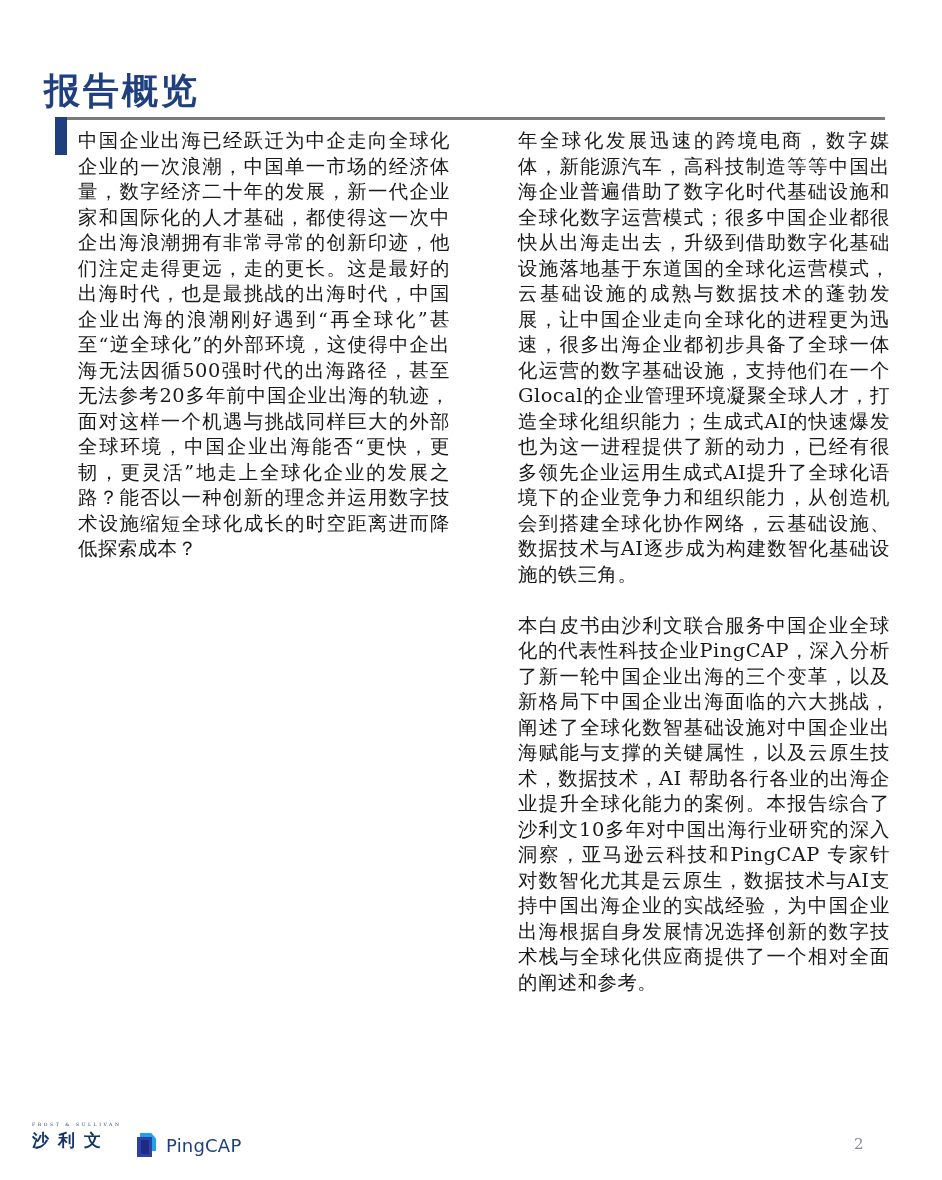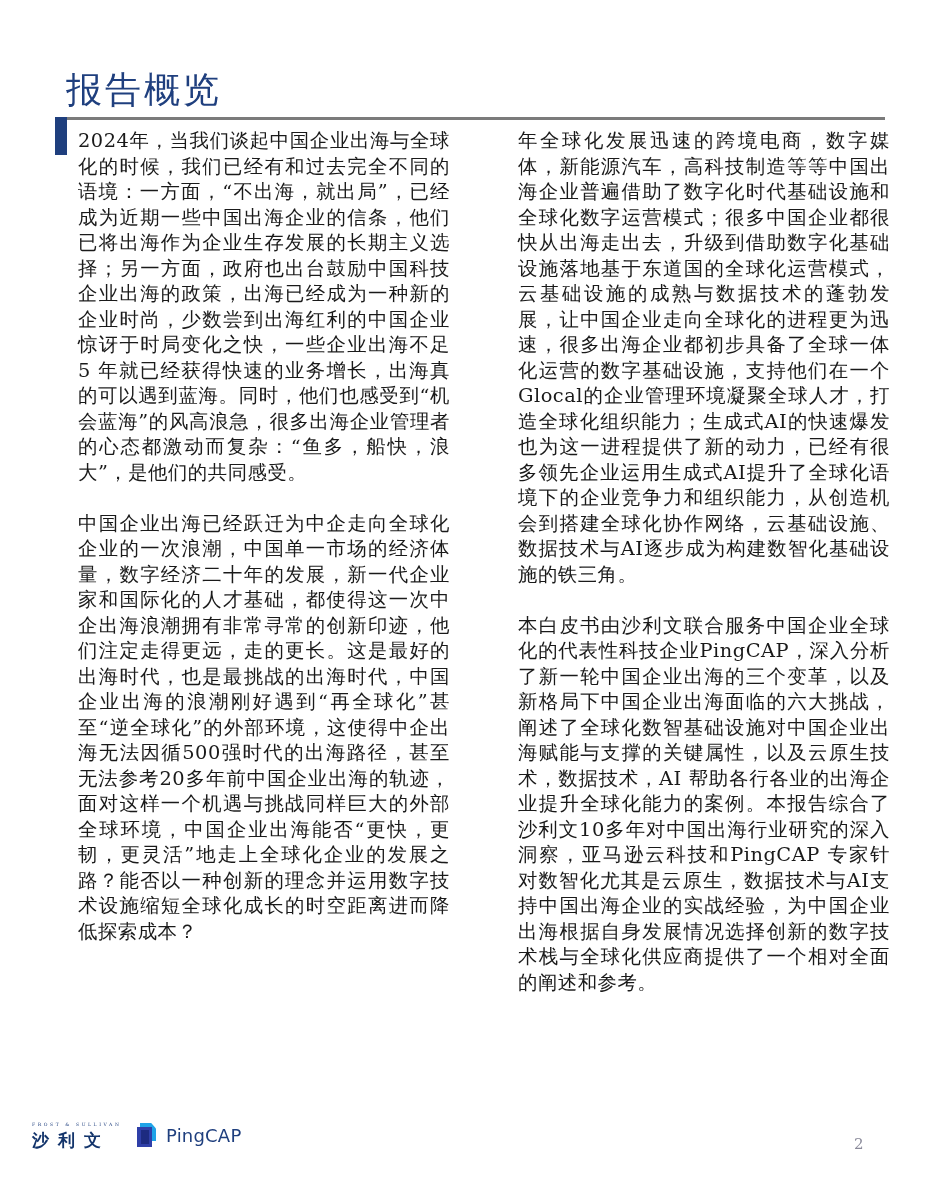--- a/index.html
+++ b/index.html
@@ -2,22 +2,22 @@
 <html><head>
 <meta charset="utf-8">
 <style>
   html, body { margin: 0; padding: 0; background: #ffffff; }
   body {
     width: 942px; height: 1180px; position: relative; overflow: hidden;
     font-family: "DejaVu Serif", "Liberation Serif", serif;
     color: #1a1a1a;
   }
   .page-title {
-    position: absolute; left: 66px; top: 68px;
-    font-size: 36px; font-weight: normal; letter-spacing: 3px;
+    position: absolute; left: 44px; top: 68px;
+    font-size: 36px; font-weight: bold; letter-spacing: 3px;
     color: #1f3f7e;
     font-family: "DejaVu Serif", serif;
     line-height: 44px;
   }
   .rule {
     position: absolute; left: 55px; top: 117px; width: 830px; height: 3px;
     background: #7b7b7b;
   }
   .accent-bar {
     position: absolute; left: 55px; top: 117px; width: 12px; height: 38px;
@@ -36,21 +36,21 @@
   .footer-logos { position: absolute; left: 20px; top: 1120px; height: 40px; }
   .fs-logo { position: absolute; left: 12px; top: 2px; width: 110px; }
   .fs-small {
     font-family: "DejaVu Serif", serif; font-size: 4.5px; letter-spacing: 2.6px;
     color: #1f3f7e; white-space: nowrap;
   }
   .fs-cn {
     font-family: "DejaVu Sans", sans-serif; font-weight: bold; font-size: 17px;
     letter-spacing: 9px; color: #13346b; margin-top: 2px;
   }
-  .pc-logo { position: absolute; left: 117px; top: 3px; display: flex; align-items: center; text-align: center; }
+  .pc-logo { position: absolute; left: 117px; top: 13px; display: flex; align-items: center; text-align: center; }
   .pc-icon { width: 22px; height: 24px; position: relative; margin-right: 7px; }
   .pc-icon .a { position: absolute; left: 3px; top: 0; width: 16px; height: 18px; background: #1fa3e8; clip-path: polygon(0 0, 70% 0, 100% 30%, 100% 100%, 30% 100%, 0 70%); }
   .pc-icon .b { position: absolute; left: 0; top: 4px; width: 15px; height: 20px; background: #2f3fa8; }
   .pc-icon .c { position: absolute; left: 4px; top: 7px; width: 8px; height: 14px; background: #1d2b80; }
   .pc-text {
     font-family: "DejaVu Sans", sans-serif; font-size: 18px; color: #1f3f7e;
     letter-spacing: 0.2px;
   }
   .page-number {
     position: absolute; left: 854px; top: 1135px;
@@ -58,21 +58,20 @@
   }
 </style>
 </head>
 <body>
 
 <div class="page-title">报告概览</div>
 <div class="rule"></div>
 <div class="accent-bar"></div>
 
 <div class="column col-left">
-  <p class="para">2024年，当我们谈起中国企业出海与全球化的时候，我们已经有和过去完全不同的语境：一方面，“不出海，就出局”，已经成为近期一些中国出海企业的信条，他们已将出海作为企业生存发展的长期主义选择；另一方面，政府也出台鼓励中国科技企业出海的政策，出海已经成为一种新的企业时尚，少数尝到出海红利的中国企业惊讶于时局变化之快，一些企业出海不足 5 年就已经获得快速的业务增长，出海真的可以遇到蓝海。同时，他们也感受到“机会蓝海”的风高浪急，很多出海企业管理者的心态都激动而复杂：“鱼多，船快，浪大”，是他们的共同感受。</p>
   <p class="para">中国企业出海已经跃迁为中企走向全球化企业的一次浪潮，中国单一市场的经济体量，数字经济二十年的发展，新一代企业家和国际化的人才基础，都使得这一次中企出海浪潮拥有非常寻常的创新印迹，他们注定走得更远，走的更长。这是最好的出海时代，也是最挑战的出海时代，中国企业出海的浪潮刚好遇到“再全球化”甚至“逆全球化”的外部环境，这使得中企出海无法因循500强时代的出海路径，甚至无法参考20多年前中国企业出海的轨迹，面对这样一个机遇与挑战同样巨大的外部全球环境，中国企业出海能否“更快，更韧，更灵活”地走上全球化企业的发展之路？能否以一种创新的理念并运用数字技术设施缩短全球化成长的时空距离进而降低探索成本？</p>
 </div>
 
 <div class="column col-right">
   <p class="para">年全球化发展迅速的跨境电商，数字媒体，新能源汽车，高科技制造等等中国出海企业普遍借助了数字化时代基础设施和全球化数字运营模式；很多中国企业都很快从出海走出去，升级到借助数字化基础设施落地基于东道国的全球化运营模式，云基础设施的成熟与数据技术的蓬勃发展，让中国企业走向全球化的进程更为迅速，很多出海企业都初步具备了全球一体化运营的数字基础设施，支持他们在一个Glocal的企业管理环境凝聚全球人才，打造全球化组织能力；生成式AI的快速爆发也为这一进程提供了新的动力，已经有很多领先企业运用生成式AI提升了全球化语境下的企业竞争力和组织能力，从创造机会到搭建全球化协作网络，云基础设施、数据技术与AI逐步成为构建数智化基础设施的铁三角。</p>
   <p class="para">本白皮书由沙利文联合服务中国企业全球化的代表性科技企业PingCAP，深入分析了新一轮中国企业出海的三个变革，以及新格局下中国企业出海面临的六大挑战，阐述了全球化数智基础设施对中国企业出海赋能与支撑的关键属性，以及云原生技术，数据技术，AI 帮助各行各业的出海企业提升全球化能力的案例。本报告综合了沙利文10多年对中国出海行业研究的深入洞察，亚马逊云科技和PingCAP 专家针对数智化尤其是云原生，数据技术与AI支持中国出海企业的实战经验，为中国企业出海根据自身发展情况选择创新的数字技术栈与全球化供应商提供了一个相对全面的阐述和参考。</p>
 </div>
 
 <div class="footer-logos">
   <div class="fs-logo">

